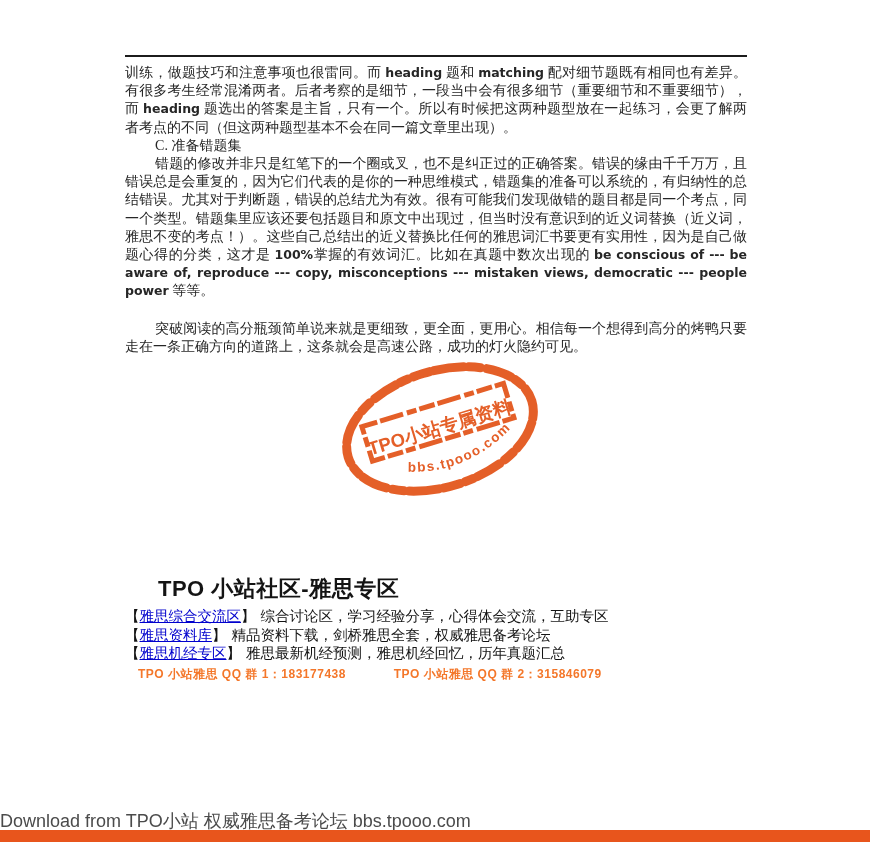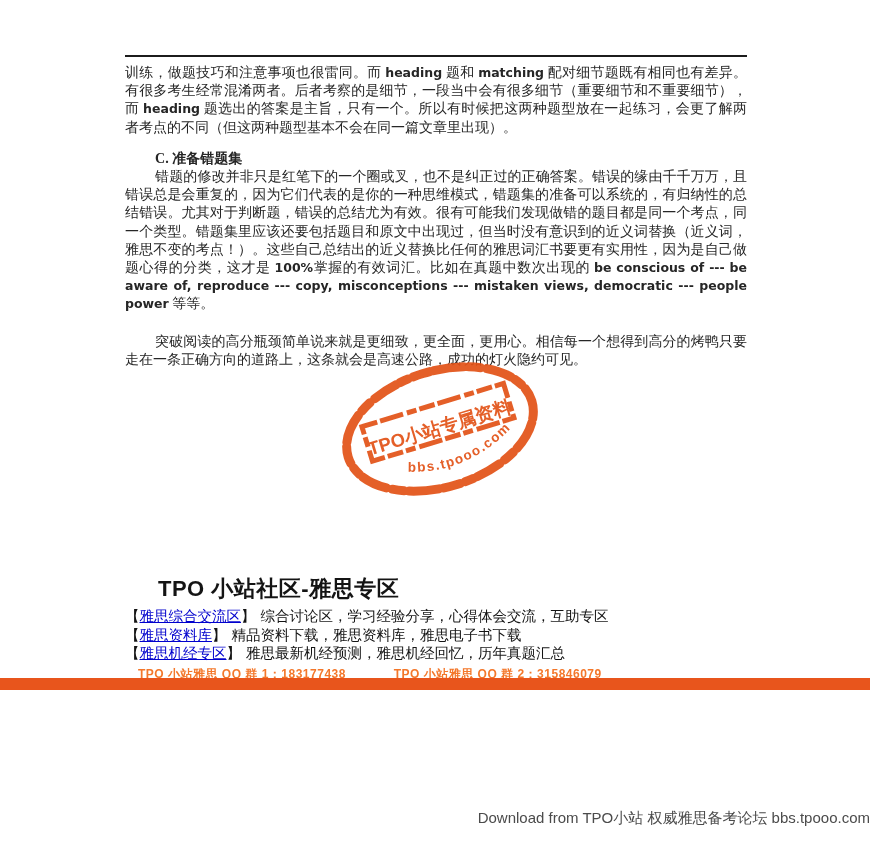--- a/index.html
+++ b/index.html
@@ -6,21 +6,21 @@
     margin: 0;
     padding: 0;
     width: 870px;
     height: 842px;
     background: #ffffff;
     overflow: hidden;
   }
   .page {
     position: relative;
     width: 870px;
-    height: 690px;
+    height: 842px;
     background: #ffffff;
     font-family: "Liberation Serif", "DejaVu Serif", serif;
   }
   .header-rule {
     position: absolute;
     left: 125px;
     top: 55px;
     width: 622px;
     height: 2px;
     background: #1c1c1c;
@@ -31,22 +31,21 @@
     top: 64px;
     width: 622px;
     color: #262626;
     font-size: 14px;
     line-height: 18.2px;
     text-align: justify;
   }
   .para { margin: 0; }
   .para.indent { text-indent: 2.15em; }
   .para.heading {
-    font-weight: bold;
-    margin-top: 13px;
+    font-weight: normal;
     text-indent: 2.15em;
   }
   .para.gap { margin-top: 19px; }
   .en {
     font-family: "DejaVu Sans", "Liberation Sans", sans-serif;
     font-weight: bold;
     font-size: 12.5px;
   }
   
   .stamp {
@@ -95,23 +94,23 @@
     color: #f4772a;
     letter-spacing: 0.5px;
   }
   .qq-line .qq-2 { margin-left: 44px; }
   
   .footer-text {
     position: absolute;
     left: 0;
     top: 809px;
     width: 100%;
-    text-align: right;
+    text-align: left;
     font-family: "Liberation Sans", "DejaVu Sans", sans-serif;
-    font-size: 15px;
+    font-size: 18px;
     color: #4b4b4b;
   }
   .footer-bar {
     position: absolute;
     left: 0;
     bottom: 0;
     width: 100%;
     height: 12px;
     background: #e8551c;
   }
@@ -139,21 +138,21 @@
       <text font-family="Liberation Sans, sans-serif" font-weight="bold" font-size="13.5" fill="#e35318" letter-spacing="1.5">
         <textPath href="#stamp-curve" startOffset="20%">bbs.tpooo.com</textPath>
       </text>
     </g>
   </svg>
 
   <div class="community">
     <div class="community-title">TPO 小站社区-雅思专区</div>
     <div>
         <div class="community-item"><span>【</span><a class="forum-link" href="#">雅思综合交流区</a><span>】</span><span class="desc">综合讨论区，学习经验分享，心得体会交流，互助专区</span></div>
-        <div class="community-item"><span>【</span><a class="forum-link" href="#">雅思资料库</a><span>】</span><span class="desc">精品资料下载，雅思资料库，雅思电子书下载</span></div>
+        <div class="community-item"><span>【</span><a class="forum-link" href="#">雅思资料库</a><span>】</span><span class="desc">精品资料下载，剑桥雅思全套，权威雅思备考论坛</span></div>
         <div class="community-item"><span>【</span><a class="forum-link" href="#">雅思机经专区</a><span>】</span><span class="desc">雅思最新机经预测，雅思机经回忆，历年真题汇总</span></div>
       </div>
   </div>
 
   <div class="qq-line">
     <span class="qq-1">TPO 小站雅思 QQ 群 1：183177438</span>
     <span class="qq-2">TPO 小站雅思 QQ 群 2：315846079</span>
   </div>
 
   <div class="footer-text">Download from TPO小站 权威雅思备考论坛 bbs.tpooo.com</div>

